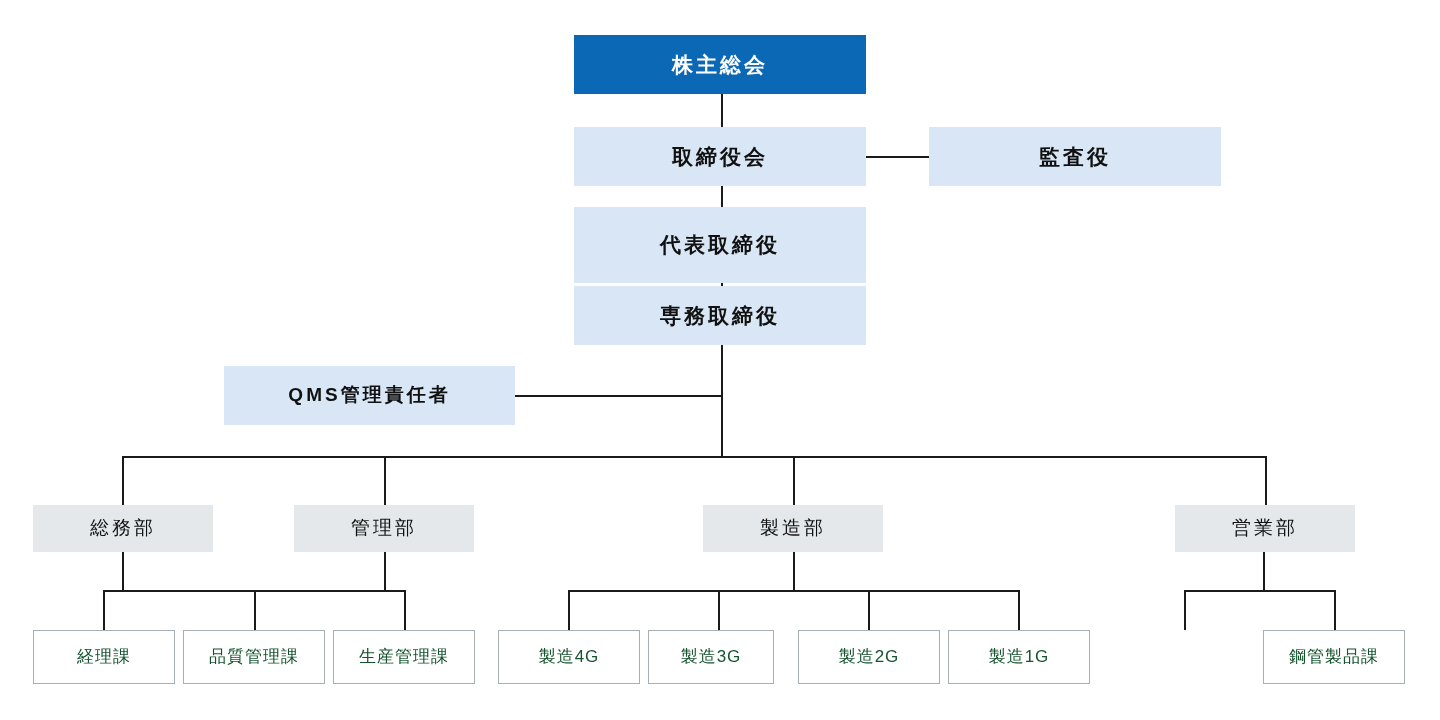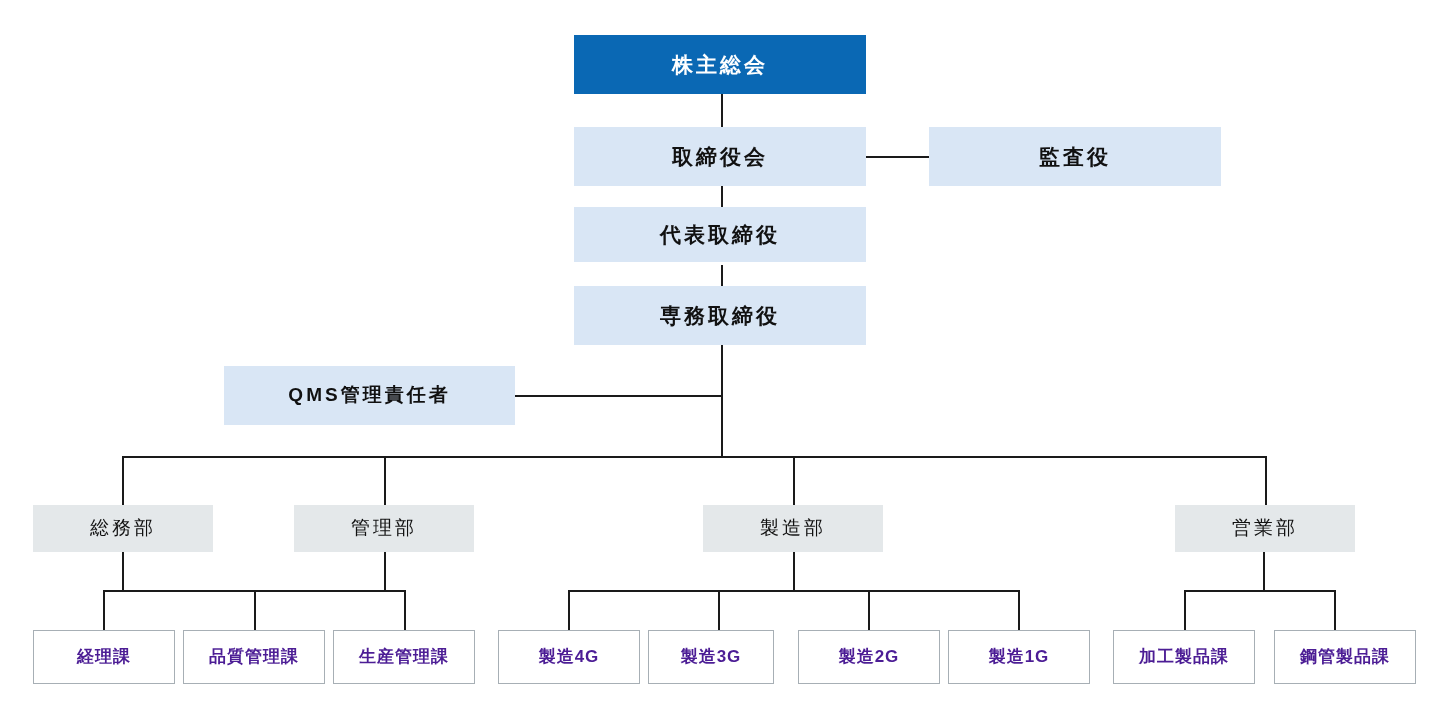--- a/index.html
+++ b/index.html
@@ -56,23 +56,23 @@
     background: #e4e8ea;
     color: #111111;
     font-weight: normal;
     font-size: 19px;
     letter-spacing: 3px;
     text-align: right;
   }
   
   .box.lvl-section {
     background: #ffffff;
-    color: #4c1d95;
+    color: #14532d;
     border: 1px solid #a7afb5;
-    font-weight: bold;
+    font-weight: normal;
     font-size: 17px;
     letter-spacing: 1px;
   }
   
   .ln {
     position: absolute;
     background: #1a1a1a;
     z-index: 1;
   }
   .ln.v { width: 2px; }
@@ -120,21 +120,21 @@
   <div class="ln h" style="left:1184px; top:590px; width:152px;"></div>
   <div class="ln v" style="left:1184px; top:590px; height:40px;"></div>
   <div class="ln v" style="left:1334px; top:590px; height:40px;"></div>
 
   <div class="box lvl-top" style="left:574px; top:35px; width:292px; height:59px;">株主総会</div>
 
   <div class="box lvl-exec" style="left:574px; top:127px; width:292px; height:59px;">取締役会</div>
 
   <div class="box lvl-exec" style="left:929px; top:127px; width:292px; height:59px;">監査役</div>
 
-  <div class="box lvl-exec" style="left:574px; top:207px; width:292px; height:55px;">代表取締役</div>
+  <div class="box lvl-exec" style="left:574px; top:207px; width:292px; height:76px;">代表取締役</div>
 
   <div class="box lvl-exec" style="left:574px; top:286px; width:292px; height:59px;">専務取締役</div>
 
   <div class="box lvl-staff" style="left:224px; top:366px; width:291px; height:59px;">QMS管理責任者</div>
 
   <div class="box lvl-dept" style="left:33px; top:505px; width:180px; height:47px;">総務部</div>
 
   <div class="box lvl-dept" style="left:294px; top:505px; width:180px; height:47px;">管理部</div>
 
   <div class="box lvl-dept" style="left:703px; top:505px; width:180px; height:47px;">製造部</div>
@@ -148,17 +148,16 @@
   <div class="box lvl-section" style="left:333px; top:630px; width:142px; height:54px;">生産管理課</div>
 
   <div class="box lvl-section" style="left:498px; top:630px; width:142px; height:54px;">製造4G</div>
 
   <div class="box lvl-section" style="left:648px; top:630px; width:126px; height:54px;">製造3G</div>
 
   <div class="box lvl-section" style="left:798px; top:630px; width:142px; height:54px;">製造2G</div>
 
   <div class="box lvl-section" style="left:948px; top:630px; width:142px; height:54px;">製造1G</div>
 
-  <div class="box lvl-section" style="left:1113px; top:630px; width:142px; height:54px;">加工製品課</div>
 
-  <div class="box lvl-section" style="left:1263px; top:630px; width:142px; height:54px;margin-left:11px;">鋼管製品課</div>
+  <div class="box lvl-section" style="left:1263px; top:630px; width:142px; height:54px;">鋼管製品課</div>
 
 </div>
 
 </body></html>

